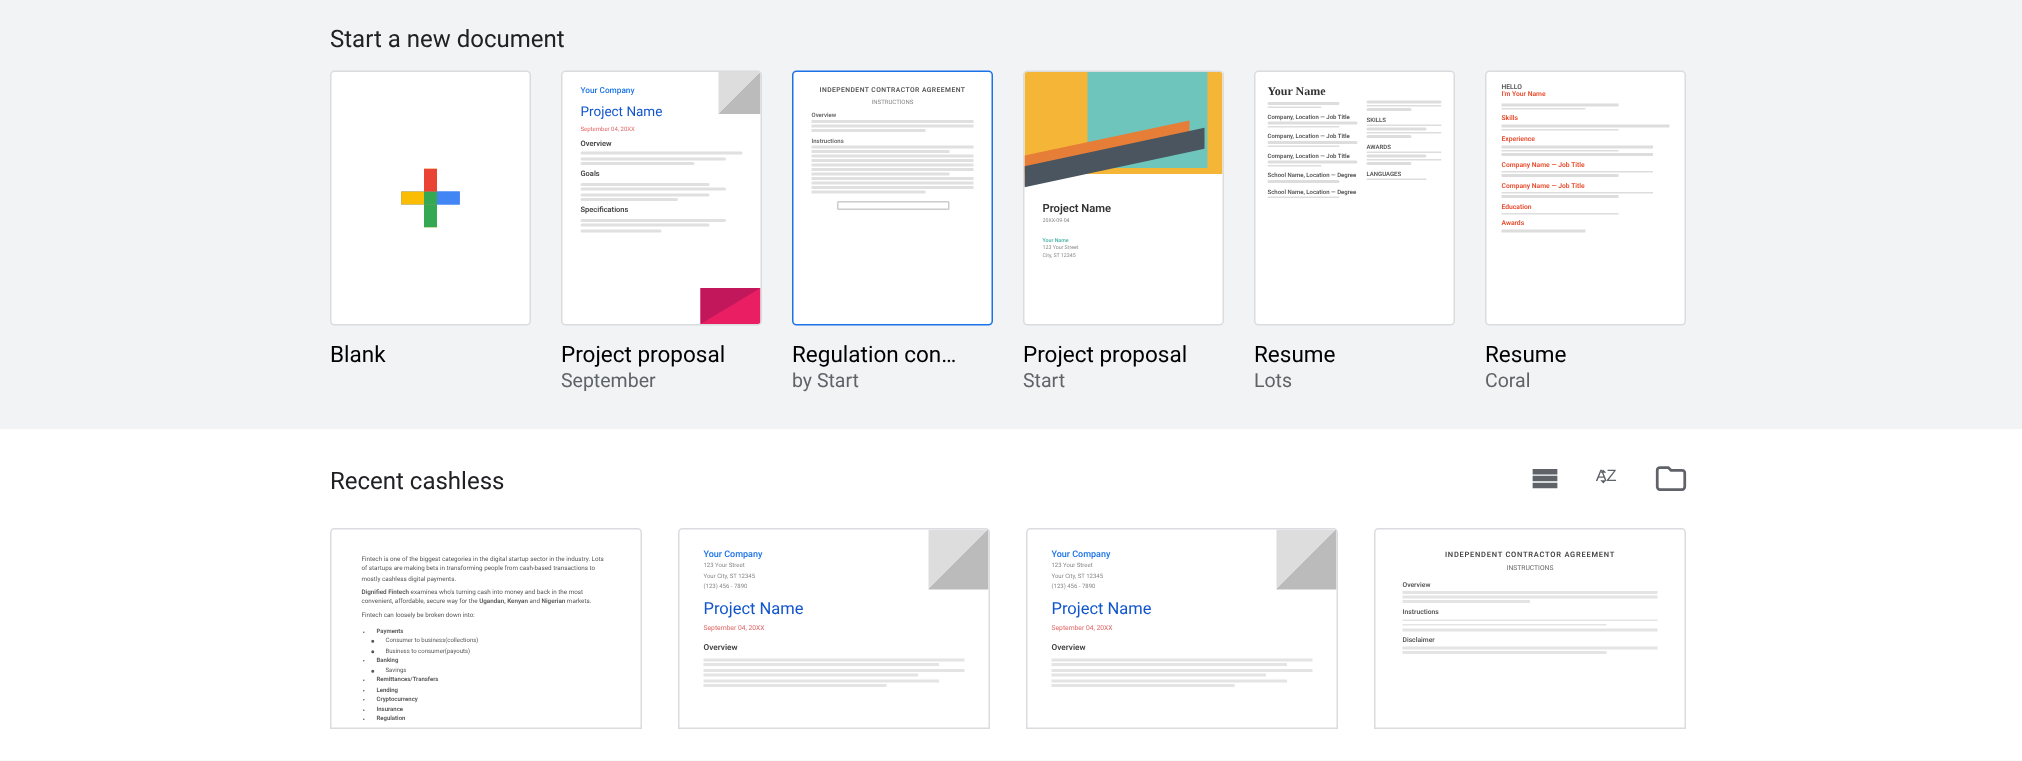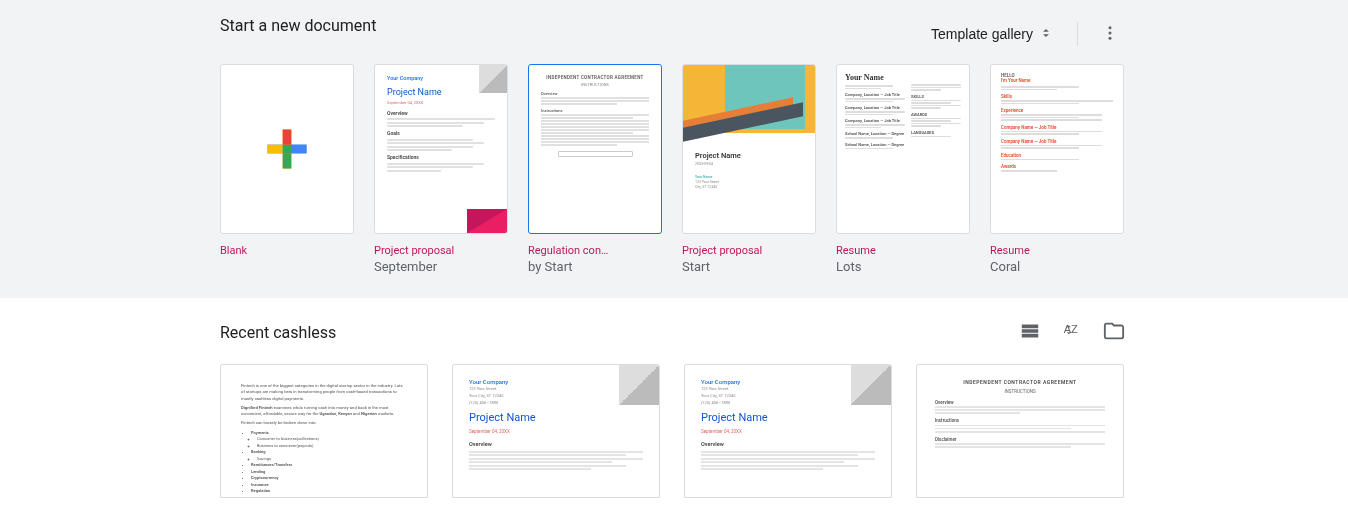--- a/index.html
+++ b/index.html
@@ -1,29 +1,29 @@
 <!DOCTYPE html>
 <html><head>
 <meta charset="utf-8">
 <style>
   * { box-sizing: border-box; margin: 0; padding: 0; }
   body { font-family: 'Google Sans', Roboto, Arial, sans-serif; background: #fff; color: #202124; width: 1348px; }
   .template-section { background: #f1f3f4; padding: 16px 0 24px 0; }
   .container { width: 908px; margin: 0 auto; }
-  .header-row { display: flex; align-items: flex-start; justify-content: space-between; margin-bottom: 12px; }
+  .header-row { display: flex; align-items: flex-end; justify-content: space-between; margin-bottom: 12px; }
   .header-title { font-size: 16px; color: #202124; }
   .header-actions { display: flex; align-items: center; gap: 8px; }
   .gallery-btn { display: flex; align-items: center; gap: 6px; font-size: 14px; color: #202124; background: none; border: none; padding: 6px 10px; cursor: pointer; border-radius: 4px; }
   .divider { width: 1px; height: 24px; background: #dadce0; margin: 0 6px; }
   .more-btn { background: none; border: none; width: 36px; height: 36px; border-radius: 50%; cursor: pointer; display:flex; align-items:center; justify-content:center; fill:#5f6368;}
   .template-row { display: flex; gap: 20px; }
   .template-card { width: 134px; cursor: pointer; }
   .thumb { width: 134px; height: 170px; background: #fff; border: 1px solid #dadce0; border-radius: 3px; overflow: hidden; position: relative; }
   .thumb.selected { border: 1px solid #1a73e8; }
-  .template-title { font-size: 11px; color: #be185d; margin-top: 10px; white-space: nowrap; overflow: hidden; text-overflow: ellipsis; }
+  .template-title { font-size: 15px; color: #000000; margin-top: 10px; white-space: nowrap; overflow: hidden; text-overflow: ellipsis; }
   .template-sub { font-size: 13px; color: #5f6368; margin-top: 2px; }
   
   .plus { position: absolute; inset: 0; display: flex; align-items: center; justify-content: center; }
   .plus svg { width: 52px; height: 52px; }
   .mini { position: absolute; inset: 0; padding: 10px 12px; font-size: 5px; color: #5f6368; line-height: 1.4; }
   .mini .brand { color: #1a73e8; font-weight: 500; font-size:5.5px;}
   .mini .pname { color: #1155cc; font-size: 9px; margin: 3px 0 2px; }
   .mini .date { color: #e06666; font-size: 4px; margin-bottom:4px;}
   .mini .h { font-weight: 600; color: #444; font-size:5px; margin:3px 0 1px;}
   .mini .line { height: 2px; background: #e0e0e0; margin: 1.5px 0; border-radius:1px;}
@@ -89,40 +89,20 @@
   .ic2 .bl{height:1.8px;background:#e4e4e4;margin:1.3px 0;}
   .ic2 .bl.s80{width:80%;} .ic2 .bl.s50{width:50%;}
 </style>
 </head>
 <body>
 
 <div class="template-section">
   <div class="container">
     <div class="header-row">
       <div class="header-title">Start a new document</div>
-      <div class="header-actions">
-        <button class="gallery-btn">
-          <span>Template gallery</span>
-          <span>
-            <svg width="14" height="18" viewBox="0 0 24 24" fill="#5f6368">
-                <path d="M12 5l-5 5h10l-5-5zm0 14l5-5H7l5 5z"></path>
-              </svg>
-          </span>
-        </button>
-        <div class="divider"></div>
-        <button class="more-btn">
-          <span>
-            <svg width="18" height="18" viewBox="0 0 24 24">
-                <circle cx="12" cy="5" r="2"></circle>
-                <circle cx="12" cy="12" r="2"></circle>
-                <circle cx="12" cy="19" r="2"></circle>
-              </svg>
-          </span>
-        </button>
-      </div>
     </div>
 
     <div class="template-row">
 
       <div class="template-card">
         <div class="thumb">
           <div class="plus">
             <svg viewBox="0 0 48 48">
                 <rect x="20" y="6" width="8" height="36" fill="#fbbc04"></rect>
                 <rect x="6" y="20" width="36" height="8" fill="#4285f4"></rect>

